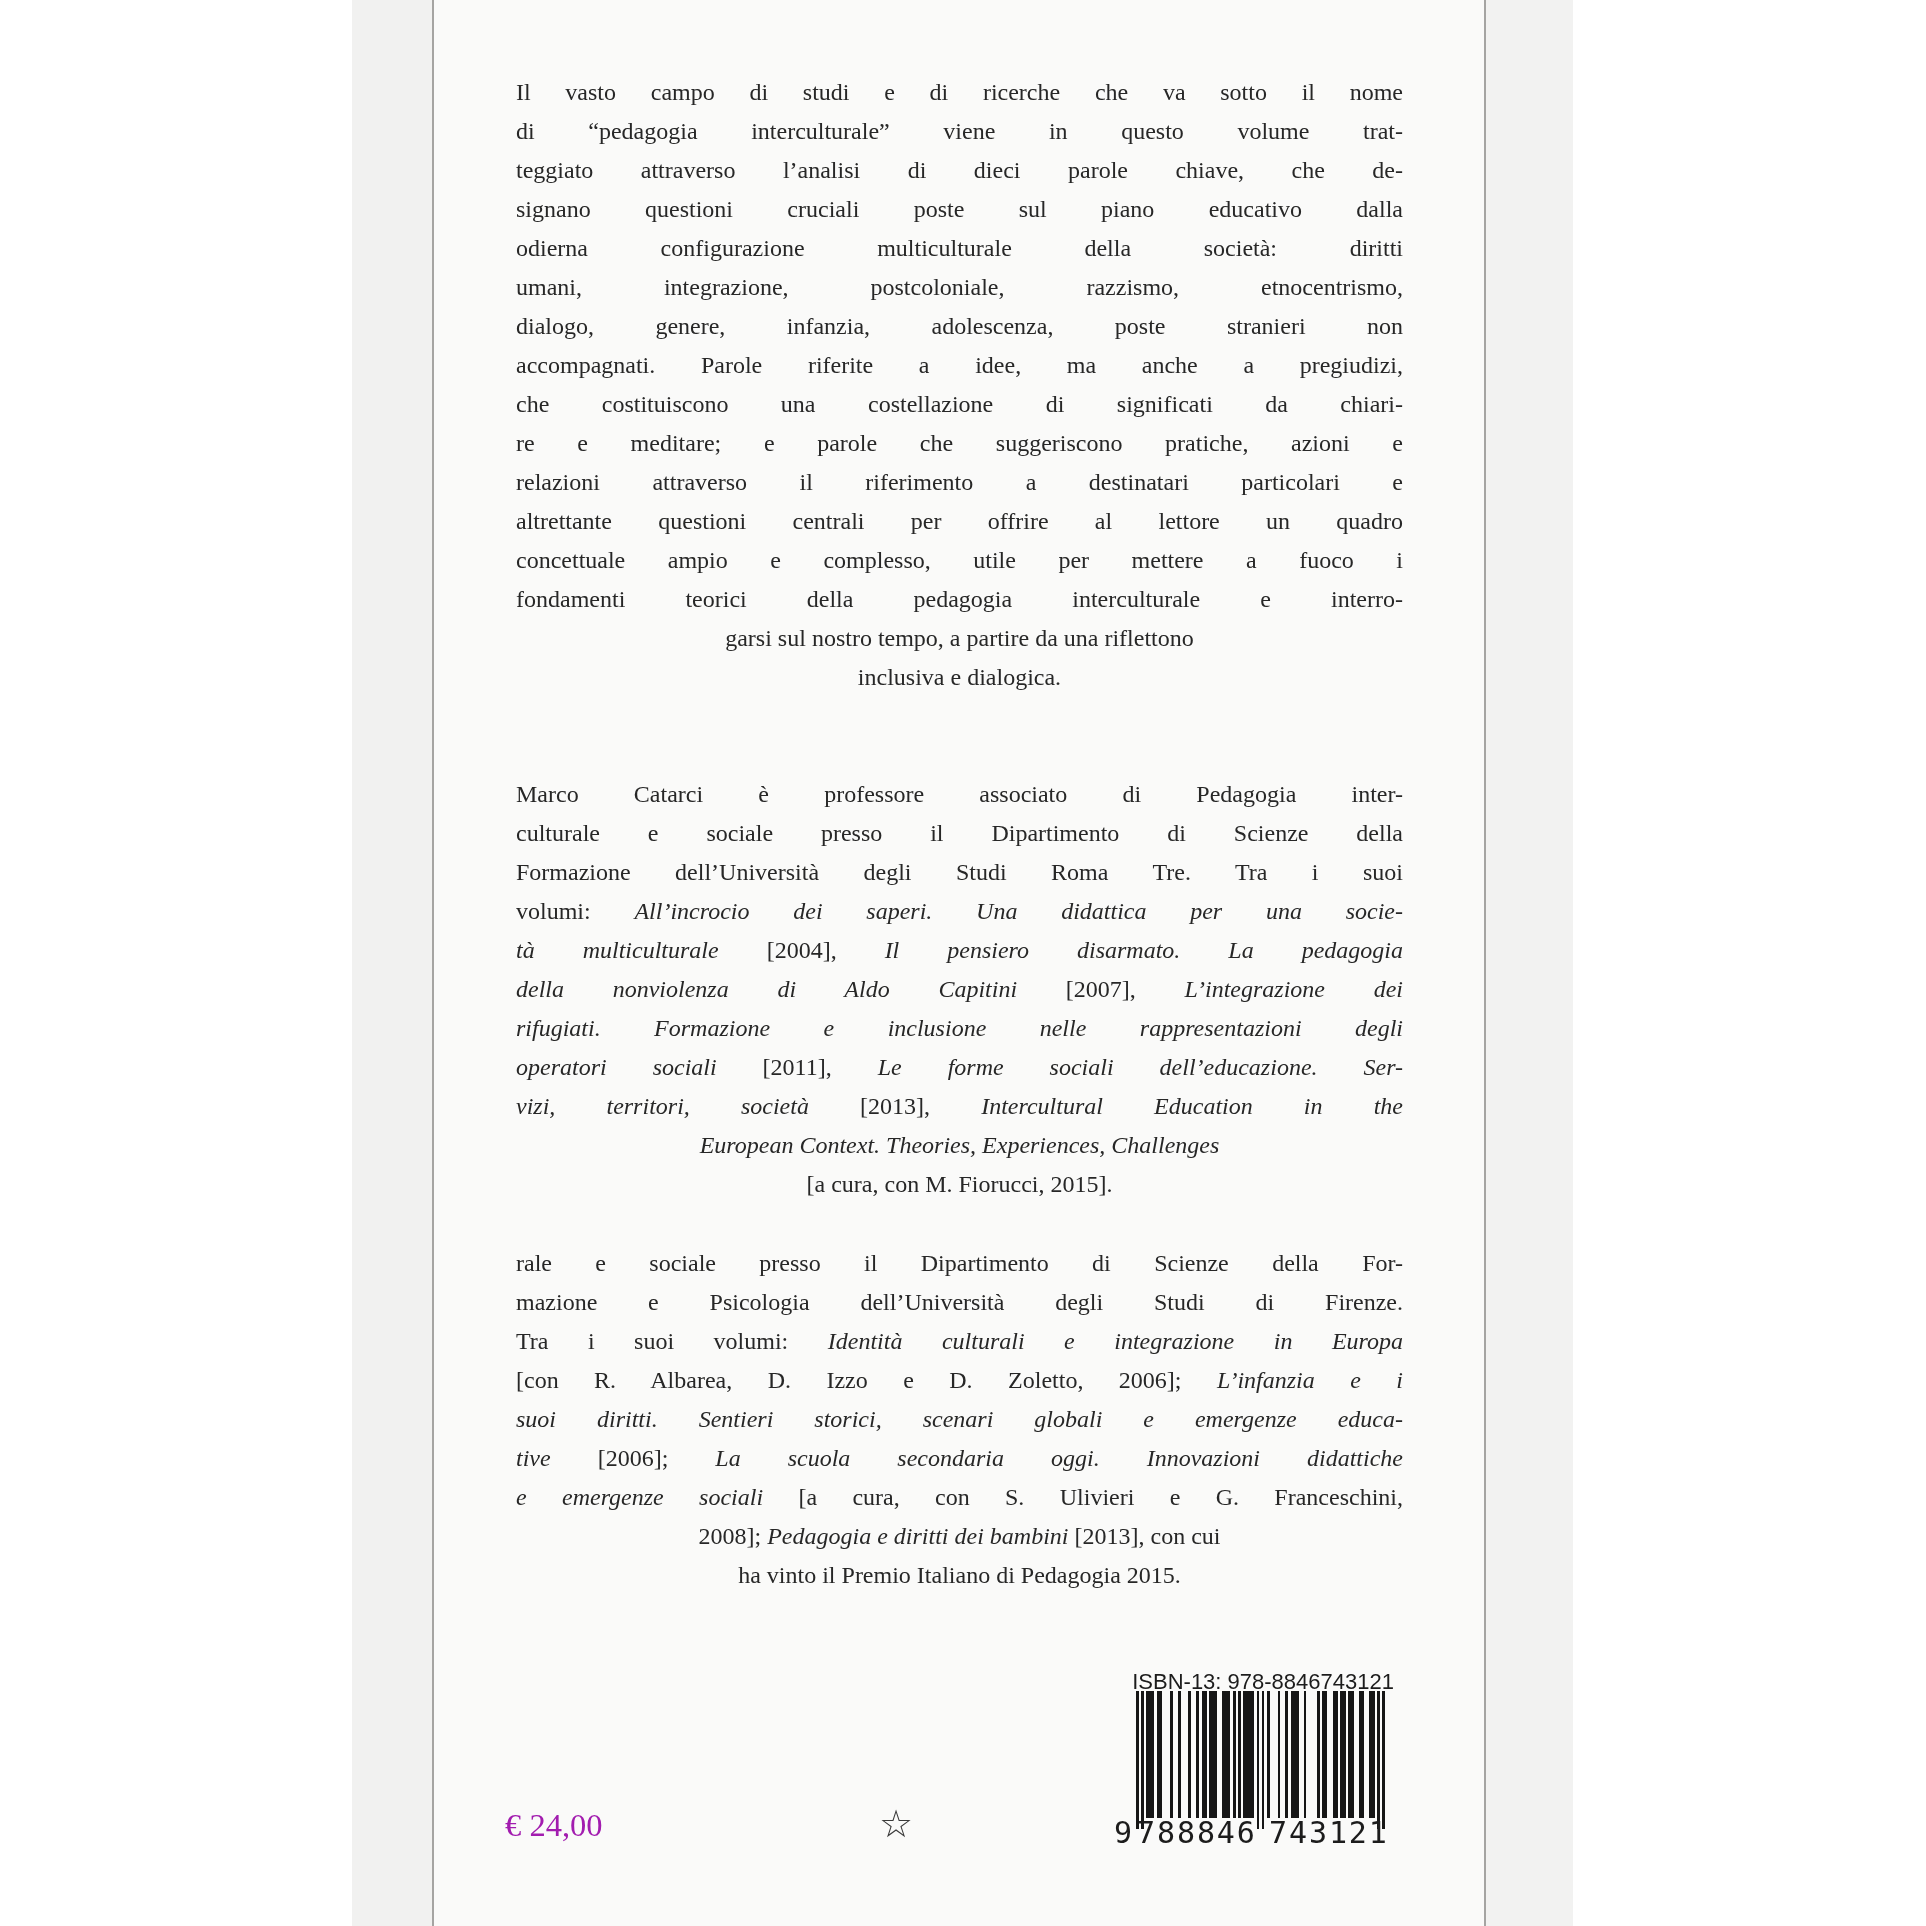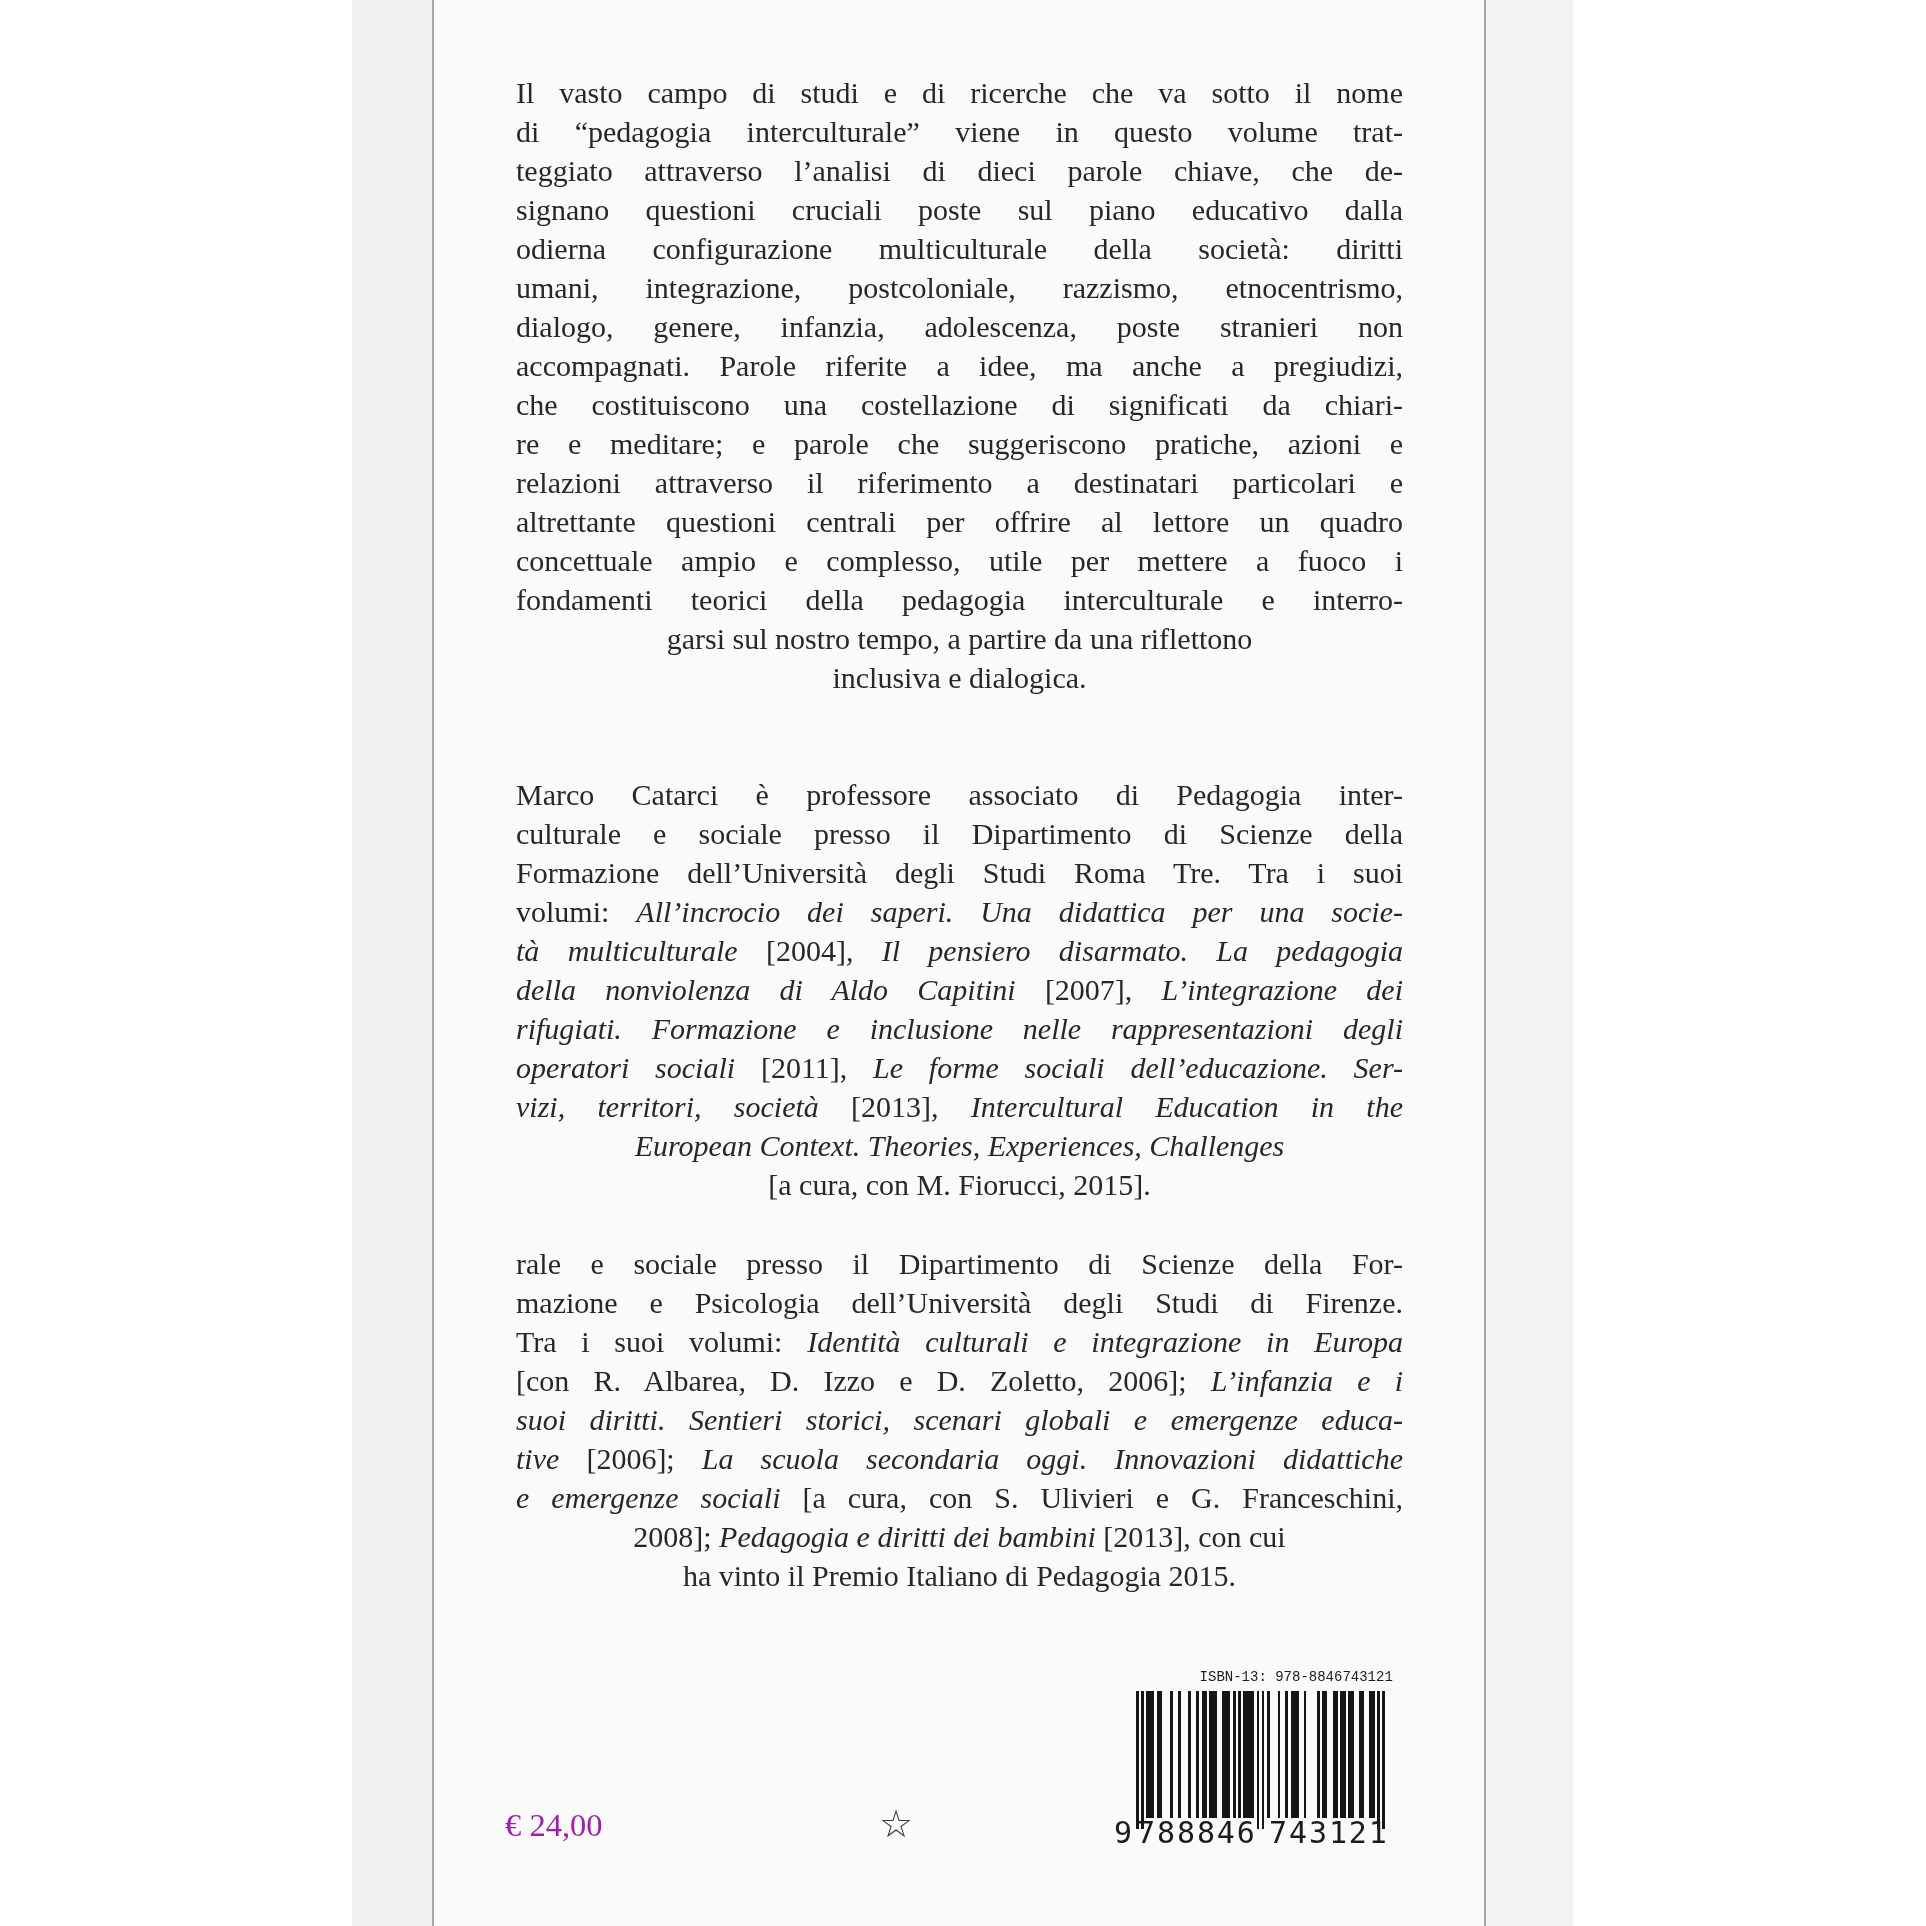--- a/index.html
+++ b/index.html
@@ -6,32 +6,32 @@
   body{width:1926px;height:1926px;background:#ffffff;position:relative;overflow:hidden;
        font-family:"Liberation Serif","DejaVu Serif",serif;}
   .scene{position:absolute;inset:0;}
   .cover{position:absolute;left:352px;top:0;width:1221px;height:1926px;background:#fafaf9;}
   .edge{position:absolute;top:0;height:100%;}
   .edge.left{left:0;width:80px;background:#f1f1f0;}
   .edge.right{left:1134px;width:87px;background:#f2f2f1;}
   .crease{position:absolute;top:0;height:100%;width:1.9px;background:#a5a4a2;}
   .crease.left{left:80px;}
   .crease.right{left:1132px;}
-  .para{position:absolute;left:164px;width:887px;line-height:39px;font-size:30px;
+  .para{position:absolute;left:164px;width:887px;line-height:39px;font-size:24px;
         color:#272727;}
   .para .line{text-align:justify;text-align-last:justify;white-space:normal;}
   .para .line.c{text-align:center;text-align-last:center;}
   .para em{font-style:italic;}
   #para-synopsis{top:73px;}
   #para-catarci{top:775px;font-family:Liberation Serif, serif;}
   #para-macinai{top:1244px;}
   .isbn-block{position:absolute;left:784px;top:1669px;width:249px;height:186px;}
   .isbn-label{position:absolute;left:-3.8px;top:0;width:256px;text-align:center;
-      font-family:Liberation Mono, monospace;font-size:14px;letter-spacing:0px;
-      color:#1c1c1c;white-space:nowrap;margin-left:36px;}
+      font-family:Liberation Sans, sans-serif;font-size:22px;letter-spacing:0px;
+      color:#1c1c1c;white-space:nowrap;}
   .barcode-svg{position:absolute;left:0;top:22px;}
   .bc-digit{position:absolute;top:149px;font-family:"DejaVu Sans Mono",monospace;
       font-size:30px;line-height:1;color:#1c1c1c;}
   .bc-first{left:-29px;width:25px;text-align:right;}
   .bc-left{left:1px;width:122px;text-align:left;letter-spacing:1.9px;}
   .bc-right{left:133px;width:116px;text-align:center;letter-spacing:1.9px;}
   .price{position:absolute;left:153px;top:1809px;font-size:32.5px;color:#a21caf;
       line-height:1;}
   .star{position:absolute;left:521px;top:1805px;width:46px;text-align:center;
       font-family:"DejaVu Sans",sans-serif;font-size:38px;line-height:1;color:#3a3a3a;}

